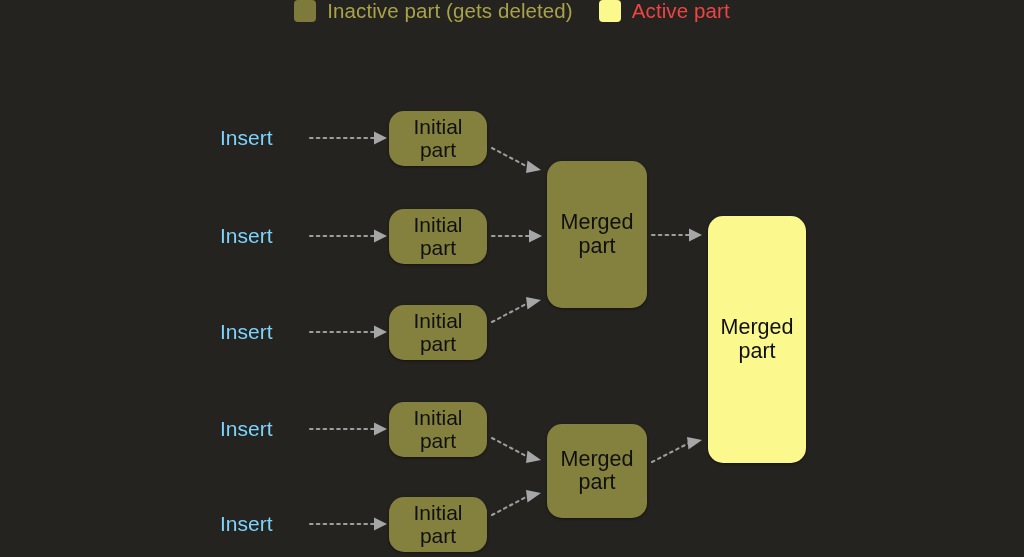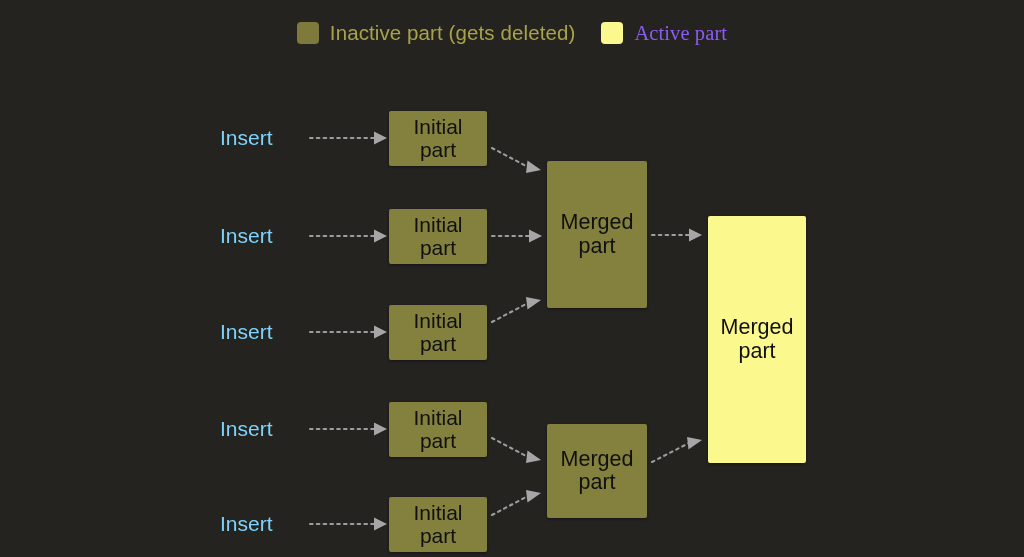--- a/index.html
+++ b/index.html
@@ -13,21 +13,21 @@
     height: 557px;
     background: #242320;
     overflow: hidden;
     font-family: "Liberation Sans", sans-serif;
   }
 
   
   .legend {
     position: absolute;
     left: 0;
-    top: 22px;
+    top: 0;
     width: 1024px;
     display: flex;
     justify-content: center;
     align-items: center;
     gap: 26px;
   }
   .legend-item {
     display: flex;
     align-items: center;
     gap: 11px;
@@ -40,26 +40,26 @@
   }
   .swatch-inactive { background: #7d7a3c; }
   .swatch-active   { background: #fbf88e; }
   .legend-label {
     font-size: 20.5px;
     letter-spacing: 0.1px;
     white-space: nowrap;
     line-height: 1;
   }
   .legend-label-inactive { color: #a8a349; }
-  .legend-label-active   { color: #8b5cf6; font-family: Liberation Serif, serif; }
+  .legend-label-active   { color: #ef4444; }
 
   
   .node {
     position: absolute;
-    border-radius: 2px;
+    border-radius: 15px;
     display: flex;
     align-items: center;
     justify-content: center;
     text-align: center;
     color: #101010;
     line-height: 1.08;
     box-sizing: border-box;
     box-shadow: 0 1px 3px rgba(0,0,0,0.45);
   }
   .node-inactive { background: #84813e; }

